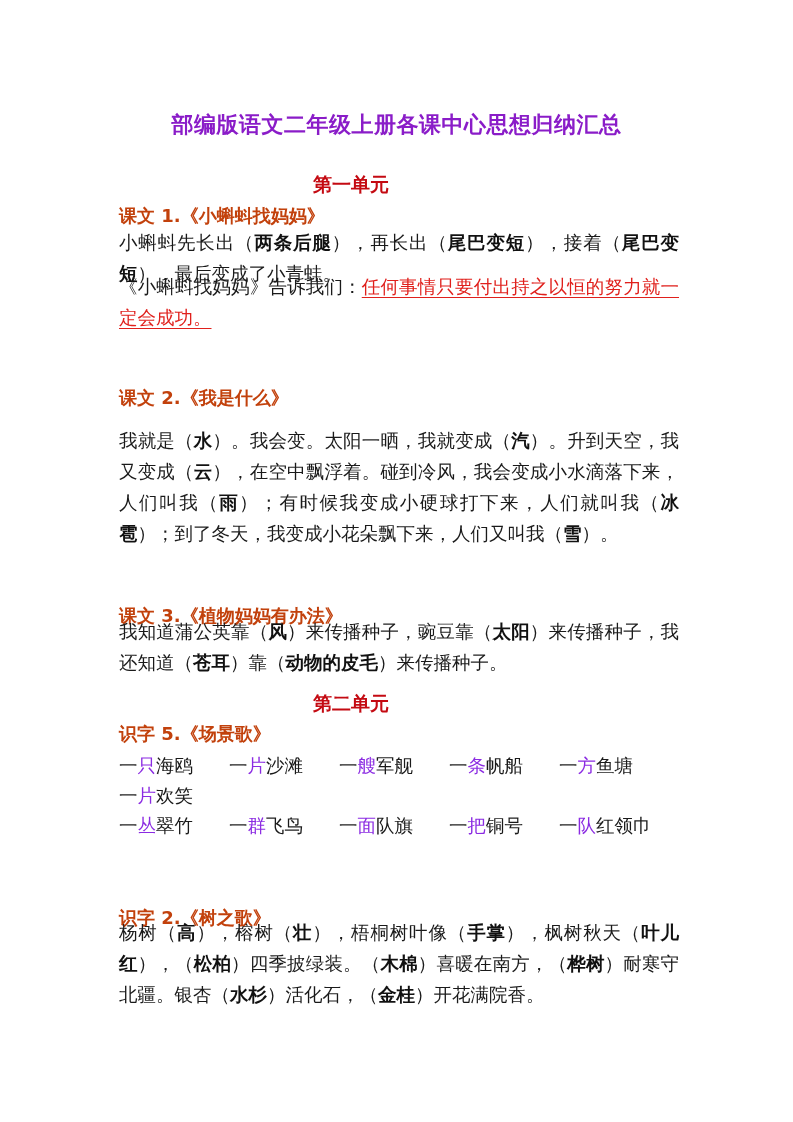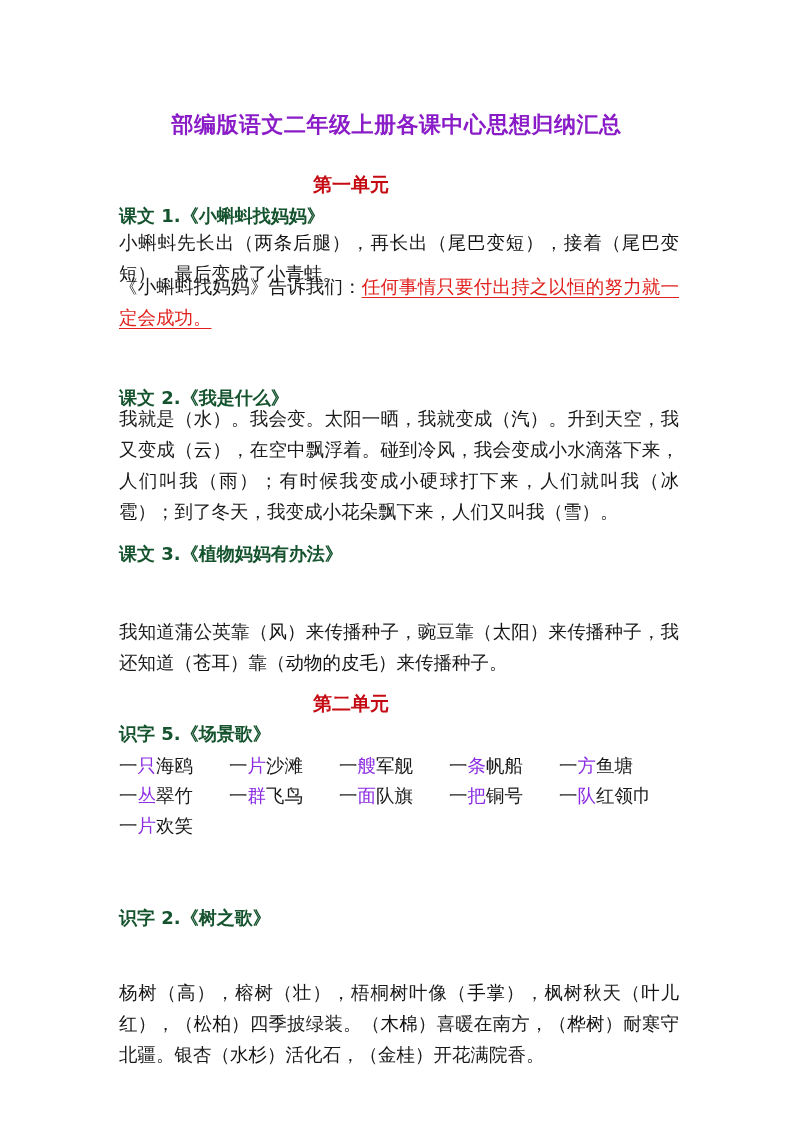--- a/index.html
+++ b/index.html
@@ -2,24 +2,24 @@
 <html><head>
 <meta charset="utf-8">
 <style>
   html, body { margin: 0; padding: 0; background: #ffffff; }
   body { width: 793px; height: 1122px; position: relative; overflow: hidden;
          font-family: "DejaVu Sans", "Liberation Sans", sans-serif; color: #1a1a1a; }
   .doc-title { position: absolute; left: 0; width: 793px; top: 110px; text-align: center;
                font-size: 22px; font-weight: bold; color: #8a1cc8; letter-spacing: 0.5px; }
   .unit-title { position: absolute; left: 0; width: 702px; text-align: center;
                 font-size: 19px; font-weight: bold; color: #c40a12; }
-  .lesson-title { position: absolute; left: 119px; font-size: 18px; font-weight: bold; color: #14532d; }
+  .lesson-title { position: absolute; left: 119px; font-size: 18px; font-weight: bold; color: #c2410c; }
   .para { position: absolute; left: 119px; width: 560px; font-size: 18.5px; line-height: 31px;
           text-align: justify; text-align-last: left; }
-  .para b { font-weight: normal; color: #111; }
+  .para b { font-weight: bold; color: #111; }
   .moral { color: #e0201c; text-decoration: underline; text-decoration-color: #e0201c; text-underline-offset: 4px; }
   .mw-grid { position: absolute; left: 119px; width: 560px; font-size: 18.5px; line-height: 30px; }
   .mw-row { display: flex; height: 30px; }
   .mw-cell { width: 110px; white-space: nowrap; }
   .mw { color: #8b2be2; }
 </style>
 </head>
 <body>
 
 <div>
@@ -27,43 +27,43 @@
 
   <div class="unit-title" style="top:172px">第一单元</div>
 
   <div class="lesson-title" style="top:204px">课文 1.《小蝌蚪找妈妈》</div>
   <div class="para" style="top:227px">小蝌蚪先长出（<b>两条后腿</b>），再长出（<b>尾巴变短</b>），接着（<b>尾巴变短</b>），最后变成了小青蛙。</div>
   <div class="para" style="top:271px">
     <span>《小蝌蚪找妈妈》告诉我们：</span><span class="moral">任何事情只要付出持之以恒的努力就一定会成功。</span>
   </div>
 
   <div class="lesson-title" style="top:386px">课文 2.《我是什么》</div>
-  <div class="para" style="top:403px">我就是（<b>水</b>）。我会变。太阳一晒，我就变成（<b>汽</b>）。升到天空，我又变成（<b>云</b>），在空中飘浮着。碰到冷风，我会变成小水滴落下来，人们叫我（<b>雨</b>）；有时候我变成小硬球打下来，人们就叫我（<b>冰雹</b>）；到了冬天，我变成小花朵飘下来，人们又叫我（<b>雪</b>）。</div>
+  <div class="para" style="top:425px">我就是（<b>水</b>）。我会变。太阳一晒，我就变成（<b>汽</b>）。升到天空，我又变成（<b>云</b>），在空中飘浮着。碰到冷风，我会变成小水滴落下来，人们叫我（<b>雨</b>）；有时候我变成小硬球打下来，人们就叫我（<b>冰雹</b>）；到了冬天，我变成小花朵飘下来，人们又叫我（<b>雪</b>）。</div>
 
-  <div class="lesson-title" style="top:542px">课文 3.《植物妈妈有办法》</div>
+  <div class="lesson-title" style="top:604px">课文 3.《植物妈妈有办法》</div>
   <div class="para" style="top:616px">我知道蒲公英靠（<b>风</b>）来传播种子，豌豆靠（<b>太阳</b>）来传播种子，我还知道（<b>苍耳</b>）靠（<b>动物的皮毛</b>）来传播种子。</div>
 
   <div class="unit-title" style="top:691px">第二单元</div>
 
   <div class="lesson-title" style="top:722px">识字 5.《场景歌》</div>
   <div class="mw-grid" style="top:751px">
       <div class="mw-row">
         <span class="mw-cell">一<span class="mw">只</span>海鸥</span>
         <span class="mw-cell">一<span class="mw">片</span>沙滩</span>
         <span class="mw-cell">一<span class="mw">艘</span>军舰</span>
         <span class="mw-cell">一<span class="mw">条</span>帆船</span>
         <span class="mw-cell">一<span class="mw">方</span>鱼塘</span>
       </div>
       <div class="mw-row">
+        <span class="mw-cell">一<span class="mw">片</span>欢笑</span>
+      </div>
+      <div class="mw-row">
         <span class="mw-cell">一<span class="mw">丛</span>翠竹</span>
         <span class="mw-cell">一<span class="mw">群</span>飞鸟</span>
         <span class="mw-cell">一<span class="mw">面</span>队旗</span>
         <span class="mw-cell">一<span class="mw">把</span>铜号</span>
         <span class="mw-cell">一<span class="mw">队</span>红领巾</span>
       </div>
-      <div class="mw-row">
-        <span class="mw-cell">一<span class="mw">片</span>欢笑</span>
-      </div>
     </div>
 
   <div class="lesson-title" style="top:906px">识字 2.《树之歌》</div>
-  <div class="para" style="top:977px">杨树（<b>高</b>），榕树（<b>壮</b>），梧桐树叶像（<b>手掌</b>），枫树秋天（<b>叶儿红</b>），（<b>松柏</b>）四季披绿装。（<b>木棉</b>）喜暖在南方，（<b>桦树</b>）耐寒守北疆。银杏（<b>水杉</b>）活化石，（<b>金桂</b>）开花满院香。</div>
+  <div class="para" style="top:917px">杨树（<b>高</b>），榕树（<b>壮</b>），梧桐树叶像（<b>手掌</b>），枫树秋天（<b>叶儿红</b>），（<b>松柏</b>）四季披绿装。（<b>木棉</b>）喜暖在南方，（<b>桦树</b>）耐寒守北疆。银杏（<b>水杉</b>）活化石，（<b>金桂</b>）开花满院香。</div>
 </div>
 
 </body></html>

